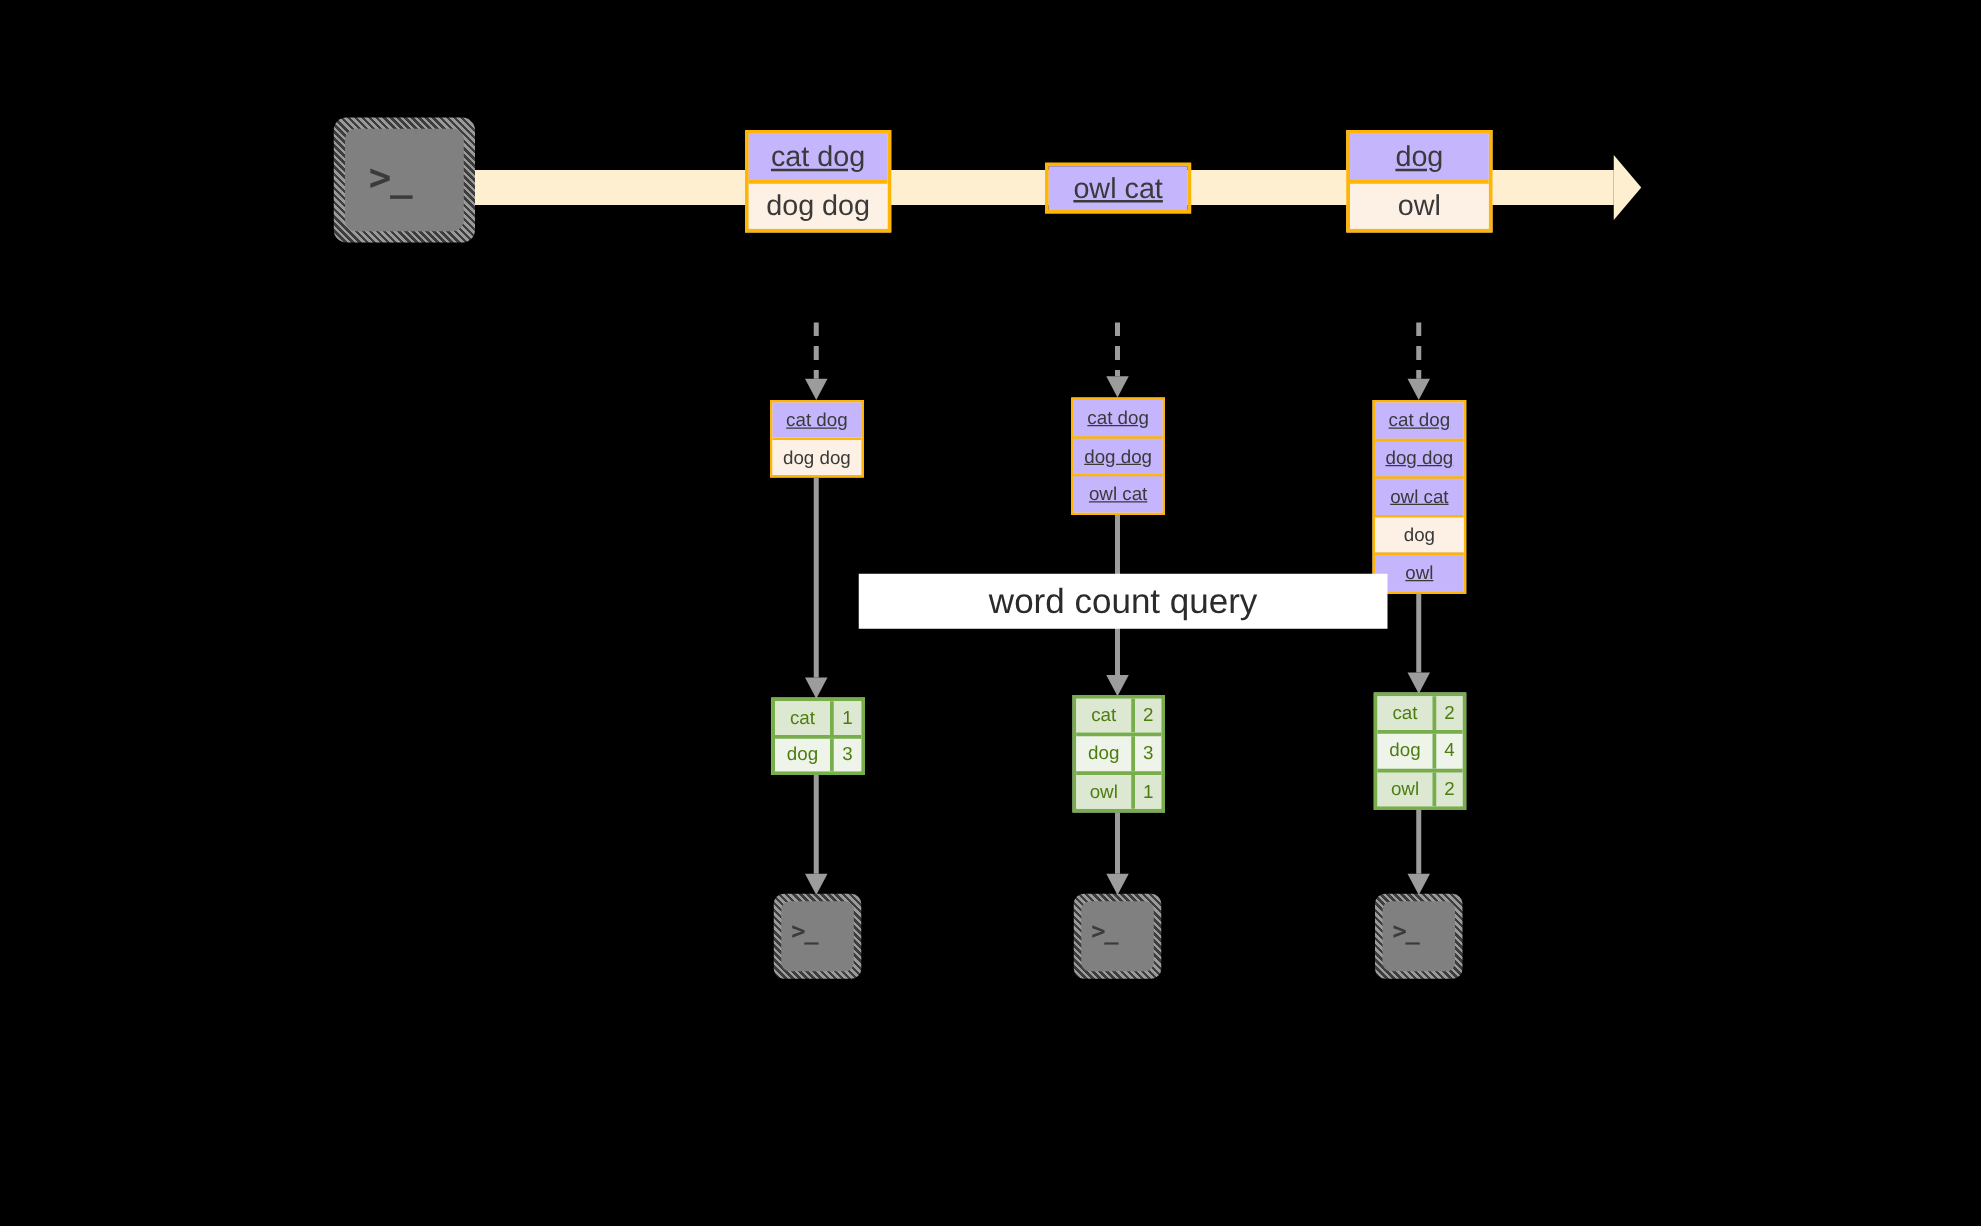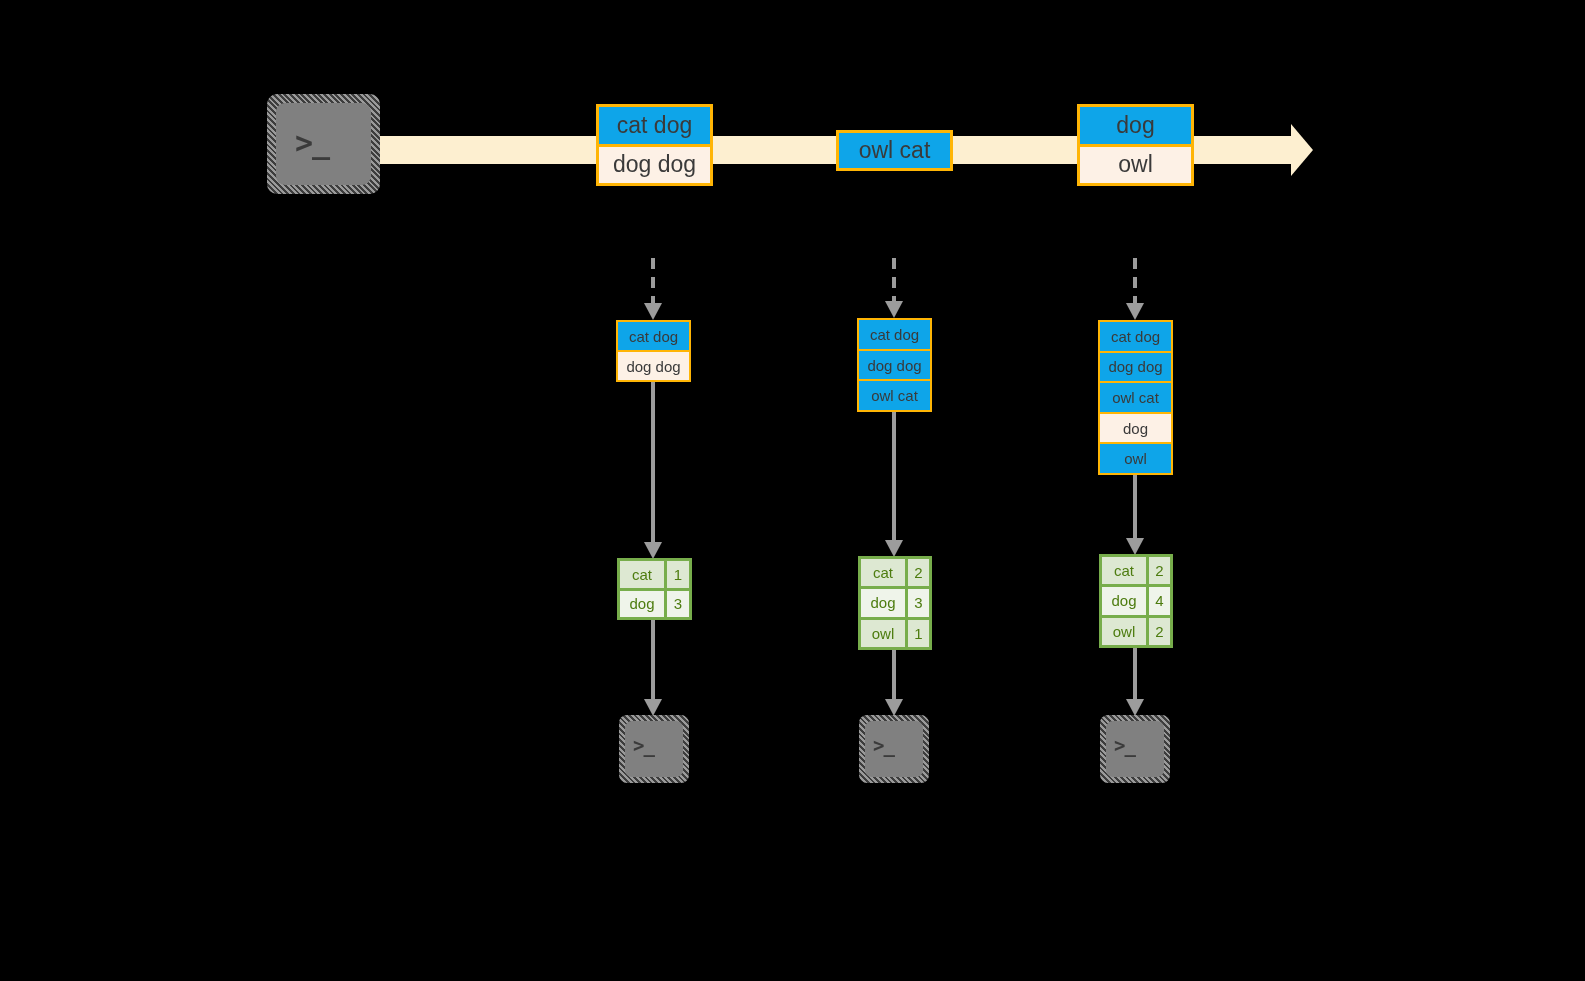--- a/index.html
+++ b/index.html
@@ -57,21 +57,21 @@
     display:flex; flex-direction:column;
     background:#fdebd6;
   }
   .obox .row {
     flex:1 1 auto;
     display:flex; align-items:center; justify-content:center;
     color:#3a3a3a;
     white-space:nowrap;
   }
   .obox .row + .row { border-top:3px solid #ffb505; }
-  .obox .row.dark  { background:#0ea5e9; }
+  .obox .row.dark  { background:#c4b5fd;text-decoration:underline; }
   .obox .row.light { background:#fdf1e6; }
 
   
   .obox.big .row { font-size:23px; }
   
   .obox.state .row { font-size:15px; }
   .obox.state .row + .row { border-top:2px solid #ffb505; }
   .obox.state { border-width:2px; }
 
   
@@ -265,14 +265,17 @@
   <div class="varrow" style="left:1126px; top:648px; width:18px; height:68px;">
     <div class="shaft" style="height:51px;"></div>
     <div class="head"></div>
   </div>
 
   <div class="term small" style="left:1100px; top:715px; width:70px; height:68px;">
     <div class="inner"></div>
     <span class="glyph" style="left:14px; top:21px; font-size:19px;">&gt;_</span>
   </div>
 
+  <div class="labelbar" style="left:687px; top:459px; width:423px; height:44px;">
+    <span>word count query</span>
+  </div>
 
 </div>
 
 </body></html>

